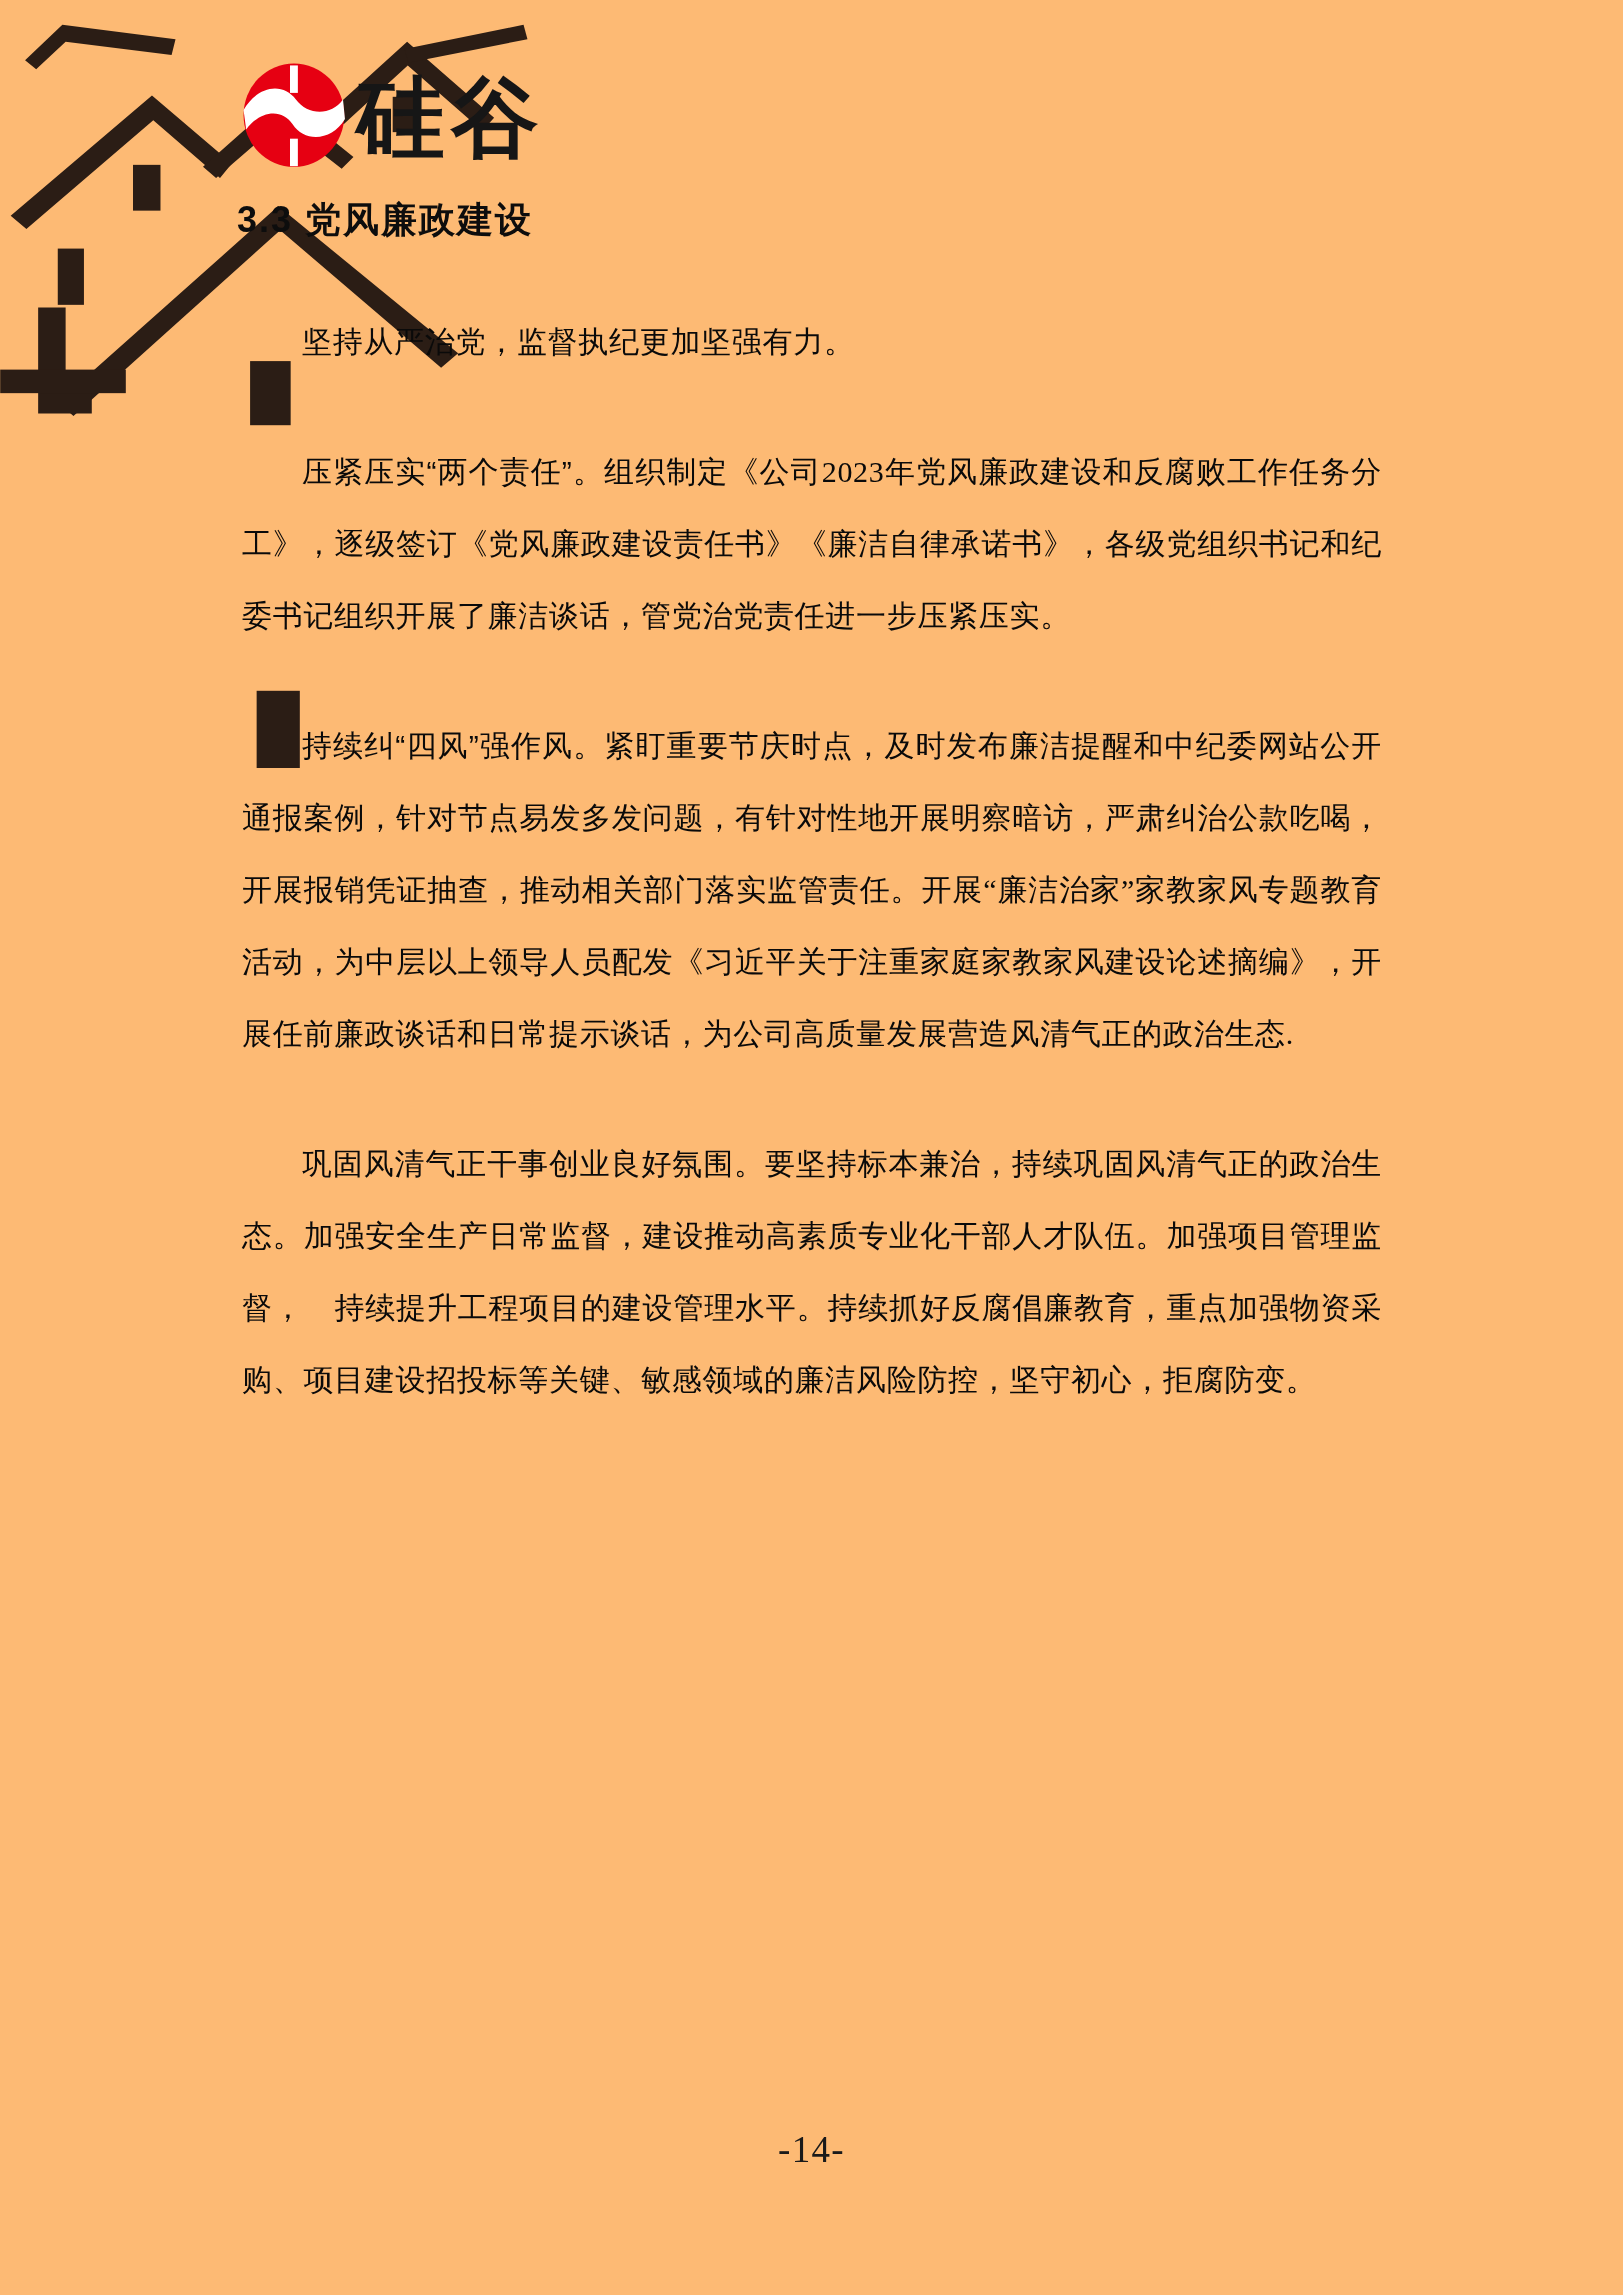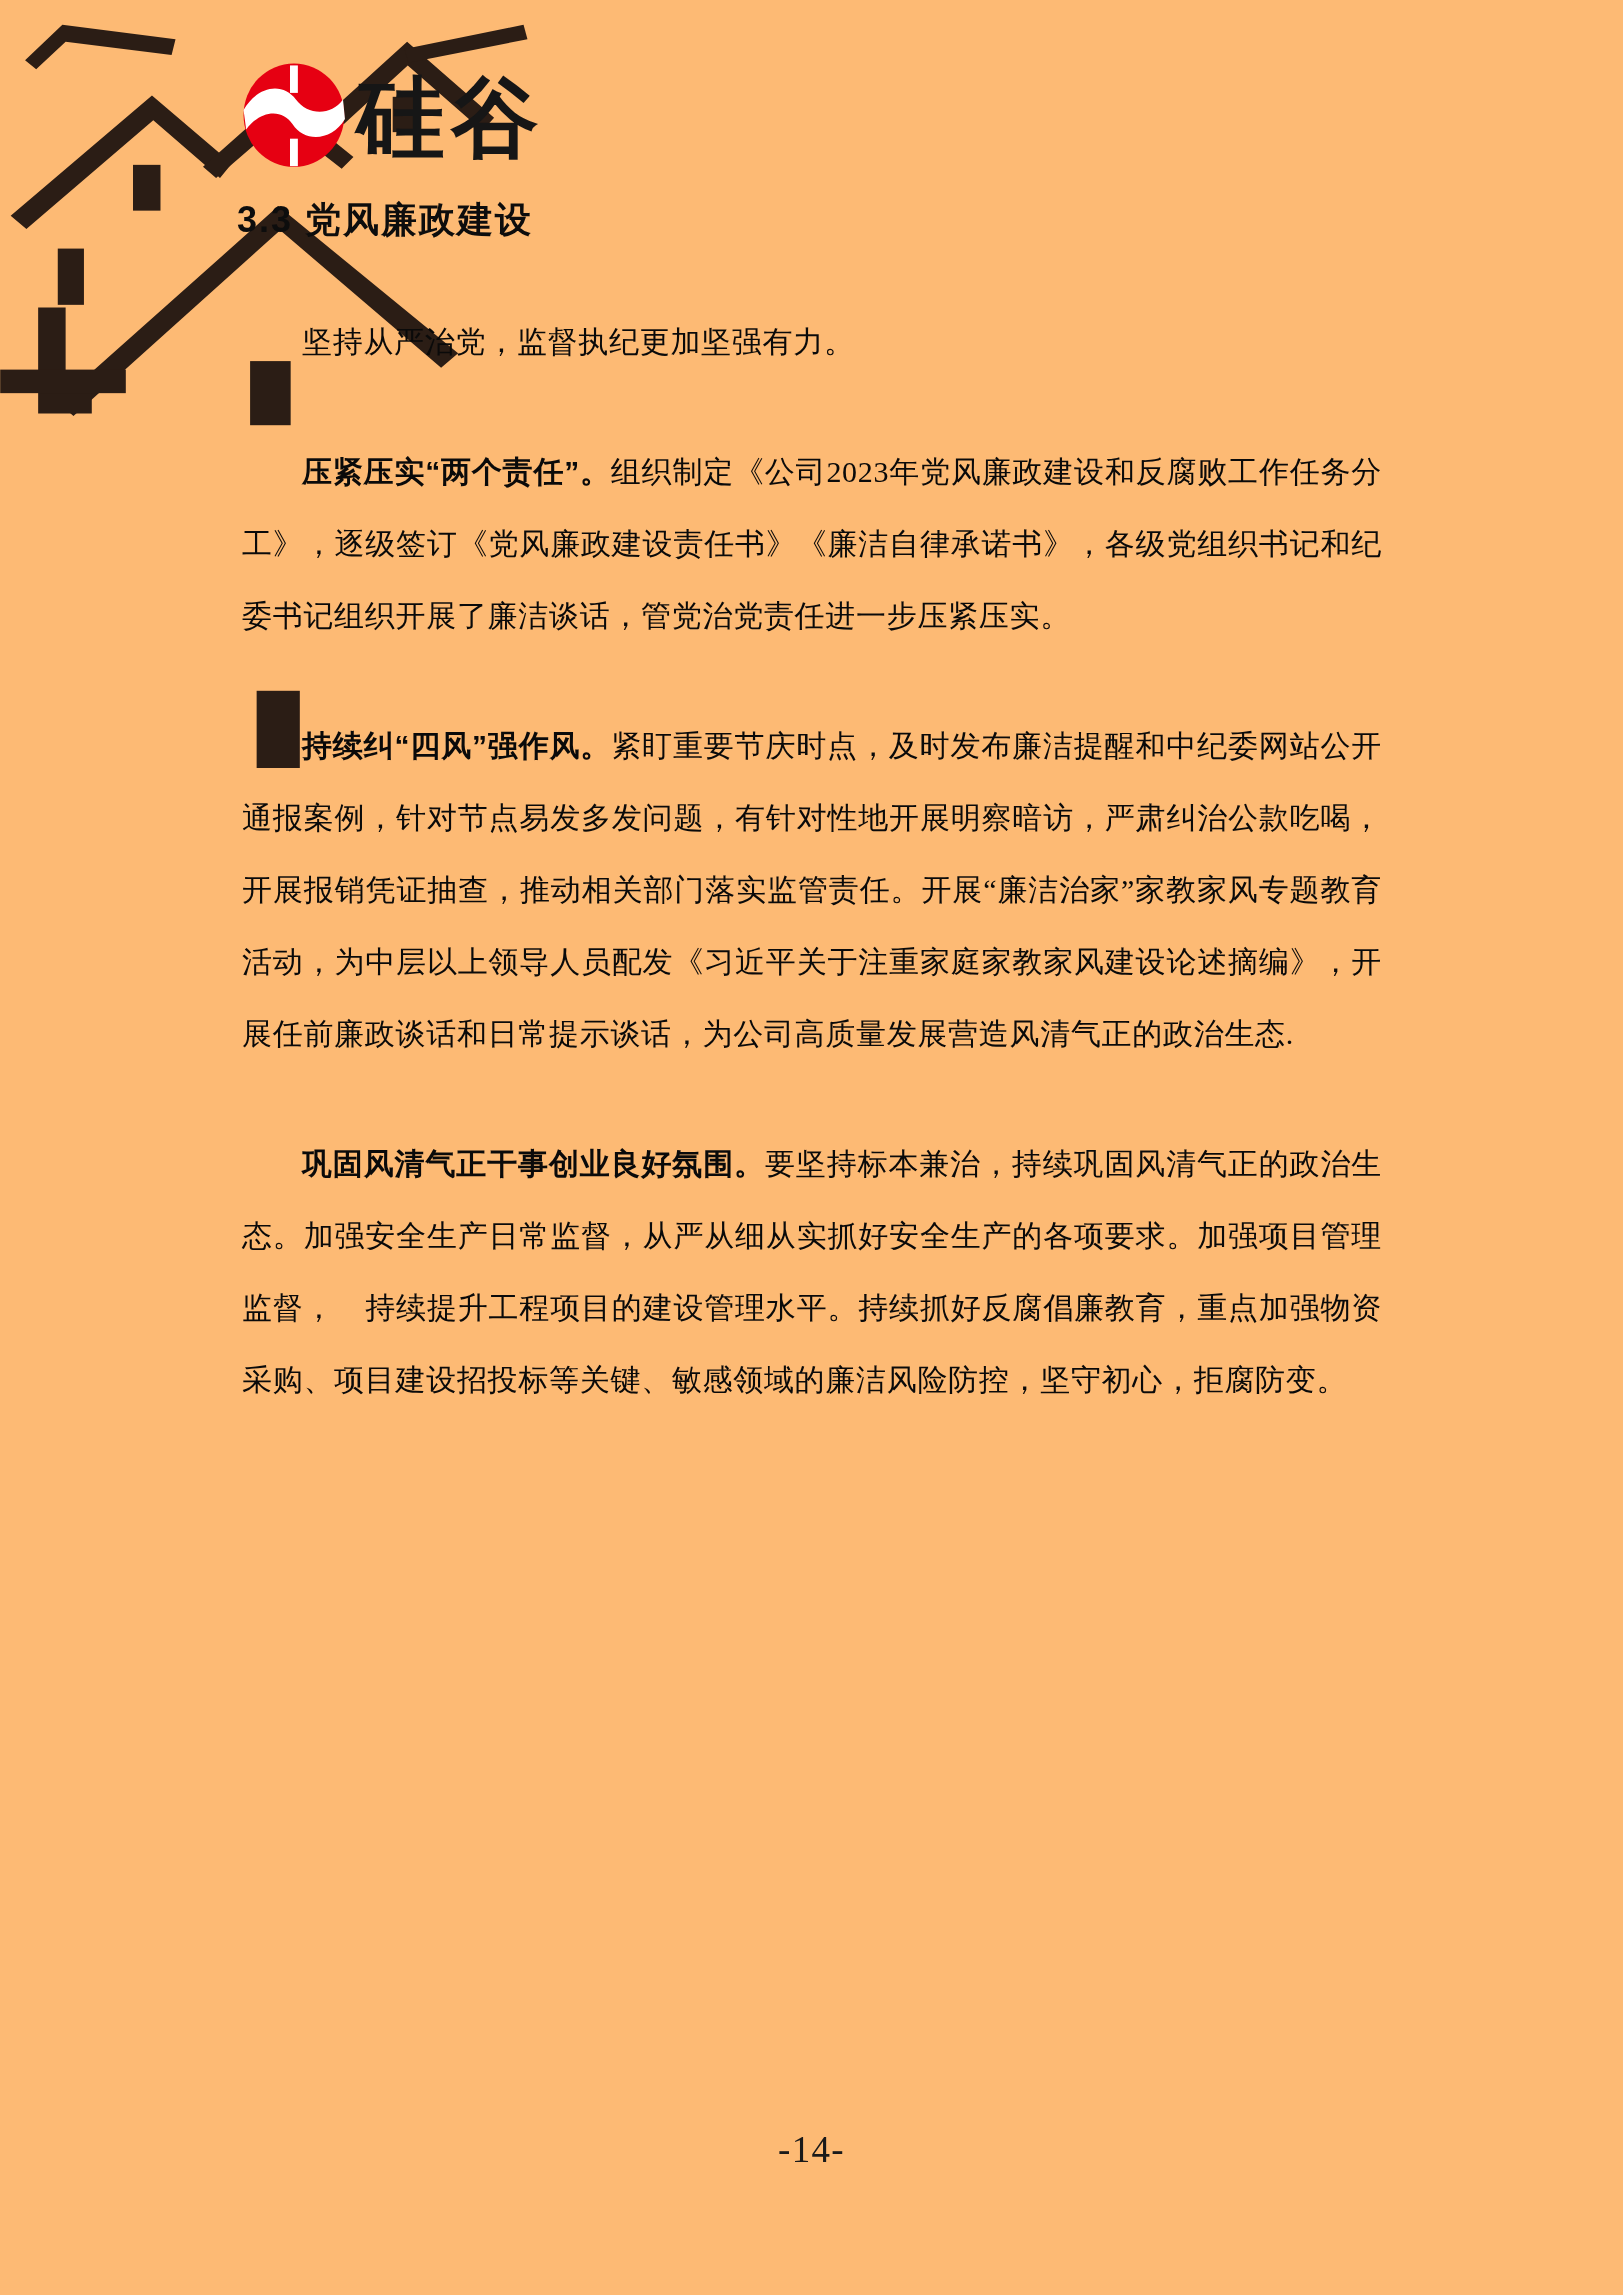--- a/index.html
+++ b/index.html
@@ -31,21 +31,21 @@
     font-size:30px;
     line-height:72px;
     text-align:justify;
     color:#0a0a0a;
   }
   .content p{
     margin:0 0 58px 0;
     text-indent:60px;
   }
   .lead{
-    font-weight:bold;
+    font-weight:normal;
     font-family:"Liberation Sans",sans-serif;
     letter-spacing:0.7px;
   }
   .body-run{
     font-family:"Liberation Serif",serif;
     letter-spacing:0.7px;
   }
   .page-footer{
     position:absolute;
     left:0;right:0;
@@ -94,19 +94,19 @@
     </g>
     <text x="545" y="226" font-size="134" font-weight="bold" letter-spacing="10" fill="#161616" font-family="Liberation Sans, sans-serif">硅谷</text>
   </svg>
 
   <h1 class="section-heading"><span>3.3</span>&nbsp;<span>党风廉政建设</span></h1>
 
   <div class="content">
     <p><span class="lead"></span><span class="body-run">坚持从严治党，监督执纪更加坚强有力。</span></p>
     <p><span class="lead">压紧压实“两个责任”。</span><span class="body-run">组织制定《公司2023年党风廉政建设和反腐败工作任务分工》，逐级签订《党风廉政建设责任书》《廉洁自律承诺书》，各级党组织书记和纪委书记组织开展了廉洁谈话，管党治党责任进一步压紧压实。</span></p>
     <p><span class="lead">持续纠“四风”强作风。</span><span class="body-run">紧盯重要节庆时点，及时发布廉洁提醒和中纪委网站公开通报案例，针对节点易发多发问题，有针对性地开展明察暗访，严肃纠治公款吃喝，开展报销凭证抽查，推动相关部门落实监管责任。开展“廉洁治家”家教家风专题教育活动，为中层以上领导人员配发《习近平关于注重家庭家教家风建设论述摘编》，开展任前廉政谈话和日常提示谈话，为公司高质量发展营造风清气正的政治生态.</span></p>
-    <p><span class="lead">巩固风清气正干事创业良好氛围。</span><span class="body-run">要坚持标本兼治，持续巩固风清气正的政治生态。加强安全生产日常监督，从严从细从实抓好安全生产的各项要求。加强项目管理监督，　持续提升工程项目的建设管理水平。持续抓好反腐倡廉教育，重点加强物资采购、项目建设招投标等关键、敏感领域的廉洁风险防控，坚守初心，拒腐防变。</span></p>
+    <p><span class="lead">巩固风清气正干事创业良好氛围。</span><span class="body-run">要坚持标本兼治，持续巩固风清气正的政治生态。加强安全生产日常监督，建设推动高素质专业化干部人才队伍。加强项目管理监督，　持续提升工程项目的建设管理水平。持续抓好反腐倡廉教育，重点加强物资采购、项目建设招投标等关键、敏感领域的廉洁风险防控，坚守初心，拒腐防变。</span></p>
   </div>
 
   <div class="page-footer">-14-</div>
 
 </div>
 
 
 </body></html>

